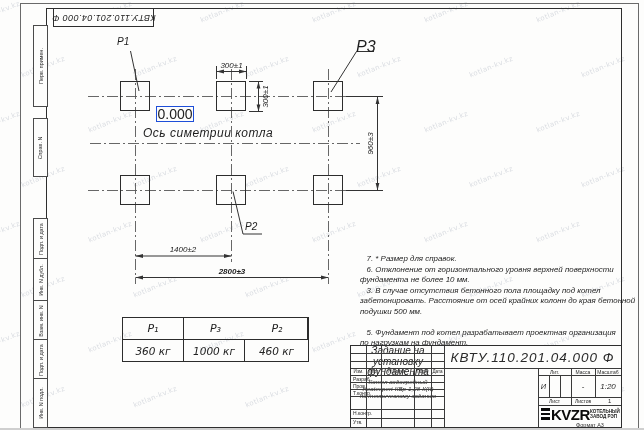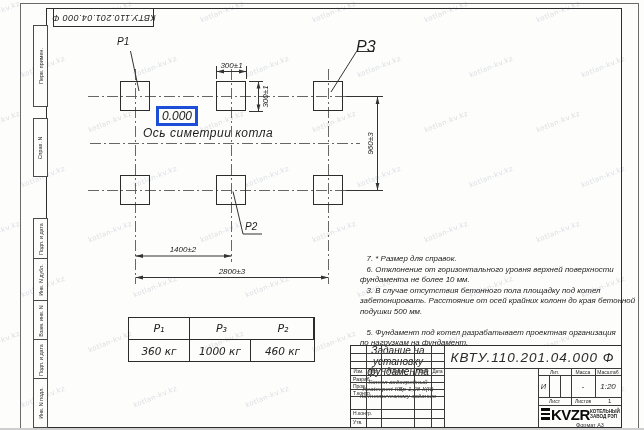--- a/index.html
+++ b/index.html
@@ -23,27 +23,27 @@
   .stamp{left:53px;top:8px;width:99px;height:17px;border:1.4px solid #2e2e2e;
          display:flex;align-items:center;justify-content:center;background:#fdfdfc;}
   .stamp span{transform:rotate(180deg);font-size:9px;font-style:italic;white-space:nowrap;
               letter-spacing:.4px;color:#1d1d1d;}
   
   .pad{width:28px;height:28px;border:1.5px solid #2c2c2c;background:transparent;}
   
   .ann{font-style:italic;color:#1d1d1d;white-space:nowrap;}
   .dim{font-size:8px;}
   .vtext{transform:rotate(-90deg);transform-origin:center;text-align:center;}
-  .elev{left:156px;top:106px;width:36px;height:14px;border:3px solid #1d4ed8;
-        font-size:12px;font-style:italic;display:flex;align-items:center;justify-content:center;}
+  .elev{left:156px;top:106px;width:36px;height:14px;border:1px solid #1d4ed8;
+        font-size:14px;display:flex;align-items:center;justify-content:center;}
   
   .note-line{position:absolute;left:360px;width:268px;font-size:7.9px;font-style:italic;
              white-space:pre;color:#1c1c1c;}
   
-  .ltable{left:128px;top:317px;width:185px;height:43px;border:1.3px solid #2c2c2c;}
+  .ltable{left:122px;top:317px;width:185px;height:43px;border:1.3px solid #2c2c2c;}
   .ltable .row{display:flex;height:21px;}
   .ltable .row.vals{height:22px;border-top:1.1px solid #2c2c2c;}
   .ltable .cell{display:flex;align-items:center;justify-content:center;font-style:italic;
                 font-family:"DejaVu Sans",sans-serif;}
   .ltable .c1,.ltable .c2{width:60px;border-right:1.1px solid #2c2c2c;}
   .ltable .c3{flex:1;}
   .ltable .hdr{font-size:11px;}
   .ltable .val{font-size:10.5px;}
   
   .tblock{left:350px;top:345px;width:270px;height:81px;border:1.6px solid #2e2e2e;
@@ -203,21 +203,21 @@
   <div class="abs elev">
     <span>0.000</span>
   </div>
 
   <span class="abs ann" style="left:143px;top:126px;font-size:12px;letter-spacing:.5px;">Ось симетрии котла</span>
 
   <div class="abs ann dim" style="left:209px;top:61px;width:45px;text-align:center;">300±1</div>
   <div class="abs ann dim vtext" style="left:245px;top:91.5px;width:40px;">300±1</div>
   <div class="abs ann dim vtext" style="left:350px;top:138.5px;width:40px;">960±3</div>
   <div class="abs ann dim" style="left:148px;top:245px;width:70px;text-align:center;">1400±2</div>
-  <div class="abs ann dim" style="left:197px;top:266.5px;width:70px;text-align:center;">2800±3</div>
+  <div class="abs ann dim" style="left:197px;top:266.5px;width:70px;text-align:center;font-weight:bold;">2800±3</div>
 
   <div class="abs ltable">
     <div class="row">
       <div class="cell hdr c1">P₁</div>
       <div class="cell hdr c3">P₃</div>
       <div class="cell hdr c2">P₂</div>
     </div>
     <div class="row vals">
       <div class="cell val c1">360 кг</div>
       <div class="cell val c2">1000 кг</div>

